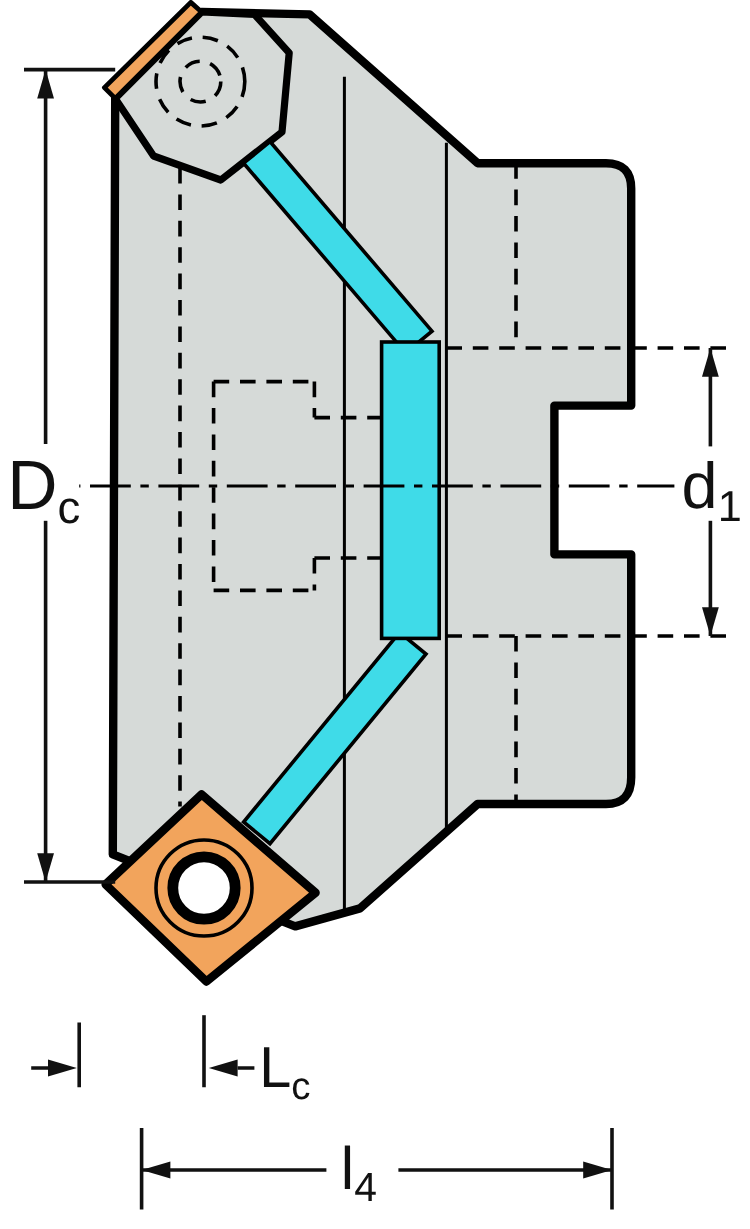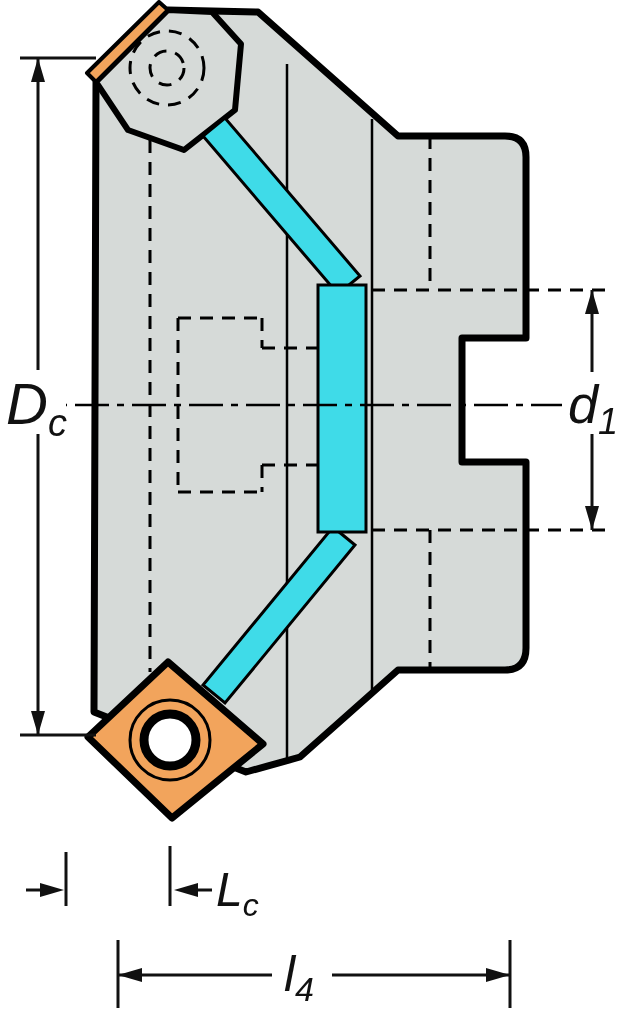--- a/index.html
+++ b/index.html
@@ -1,16 +1,16 @@
 <!DOCTYPE html>
 <html><head>
 <meta charset="utf-8">
 <style>
   html,body { margin:0; padding:0; background:#ffffff; }
-  .stage { width:625px; height:1024px; position:relative;font-style:italic; }
+  .stage { width:625px; height:1024px; position:relative; }
   svg { display:block; }
   .s7 { stroke:#000; stroke-width:7; stroke-linejoin:round; stroke-linecap:round; }
   .s6 { stroke:#000; stroke-width:6; stroke-linejoin:round; }
   .s4 { stroke:#000; stroke-width:4; stroke-linejoin:round; }
   .s3 { stroke:#000; stroke-width:3; }
   .s25 { stroke:#000; stroke-width:2.5; }
   .s9 { stroke:#000; stroke-width:9; }
   .nofill { fill:none; }
   .dashed { fill:none; stroke:#000; stroke-width:3; stroke-dasharray:13 9; }
   .dashdot { fill:none; stroke:#000; stroke-width:2.5; stroke-dasharray:34 8 7 8; }

